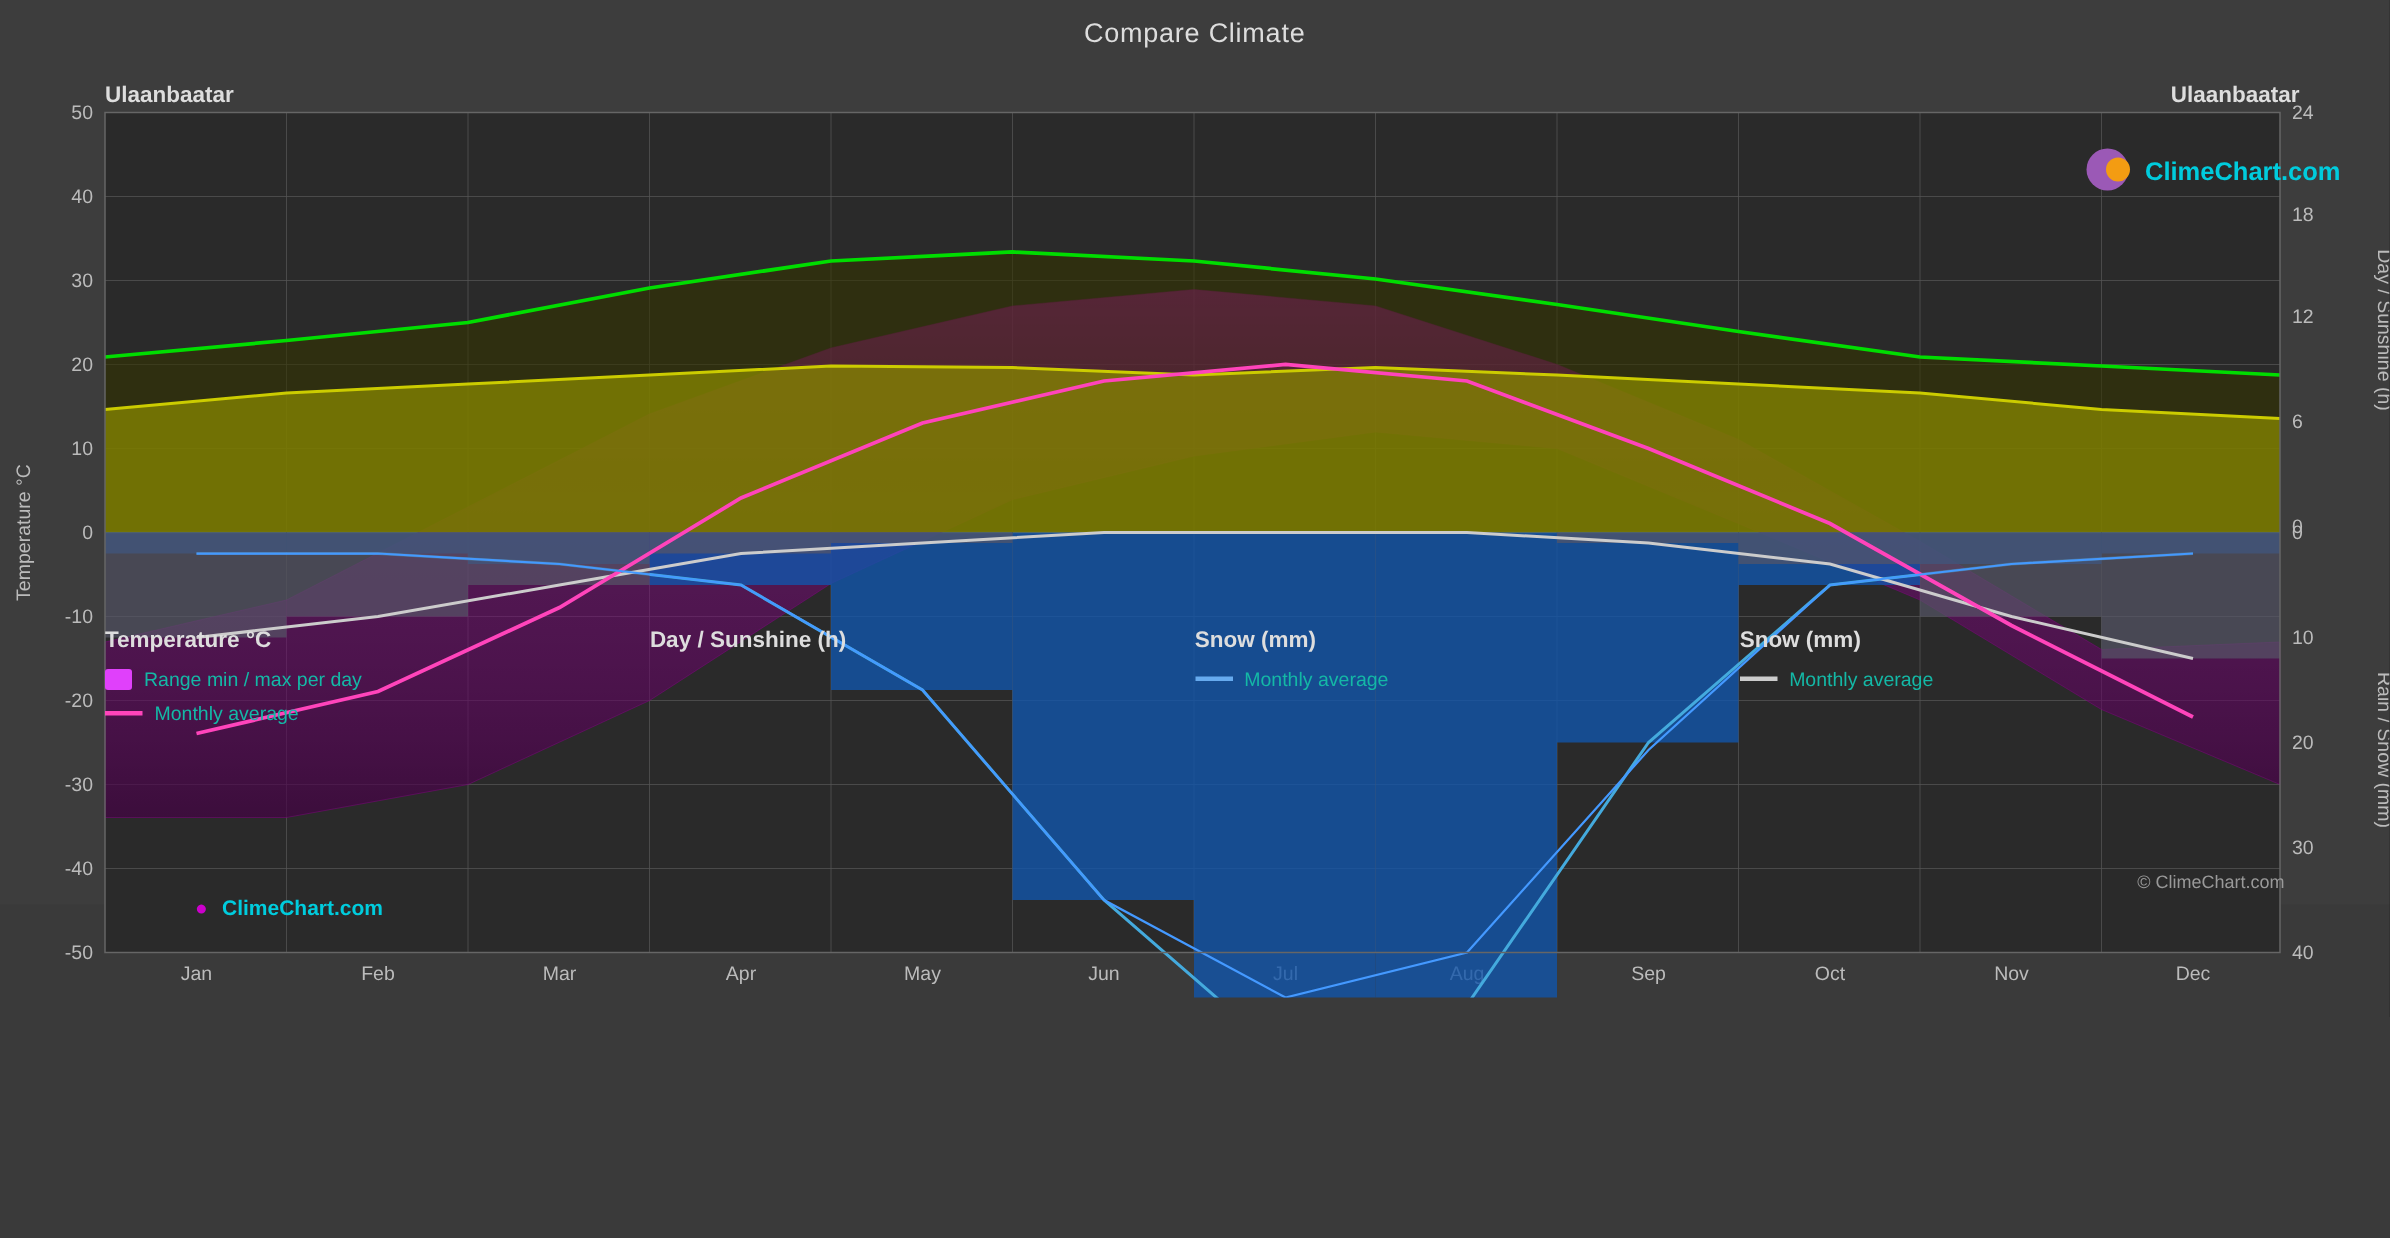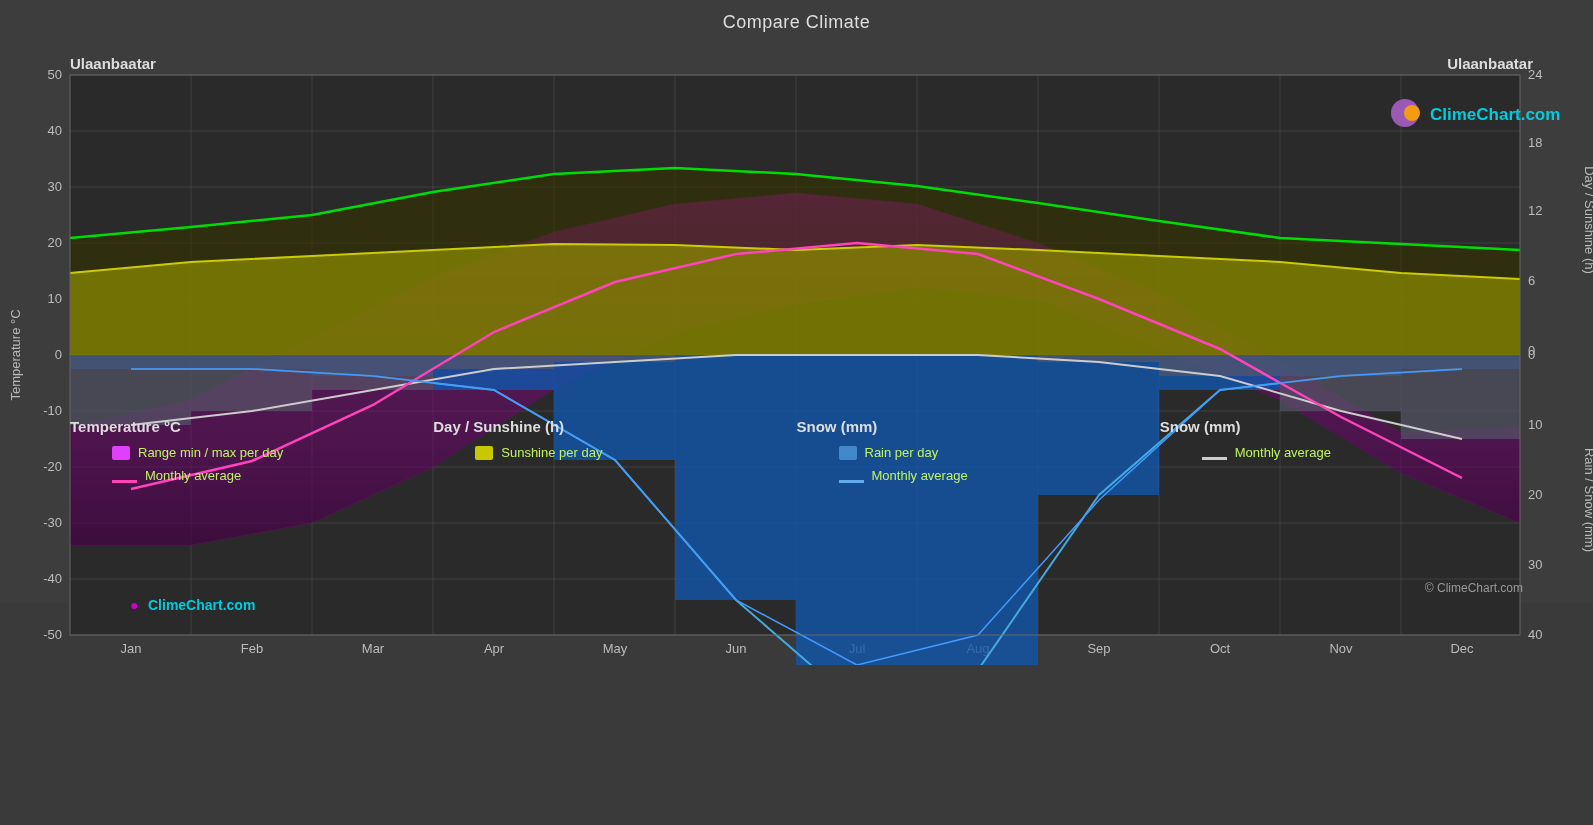--- a/index.html
+++ b/index.html
@@ -91,26 +91,25 @@
 
     .legend-title {
       color: #ddd;
       font-size: 15px;
       font-weight: bold;
       margin-bottom: 10px;
     }
 
     .legend-item {
       display: flex;
-      align-items: flex-end;
+      align-items: center;
       gap: 8px;
       margin-bottom: 8px;
-      color: #bef264;
+      color: #14b8a6;
       font-size: 13px;
-      margin-left: 42px;
     }
 
     .legend-swatch-rect {
       width: 18px;
       height: 14px;
       border-radius: 2px;
       flex-shrink: 0;
     }
 
     .legend-swatch-line {
@@ -320,32 +319,24 @@
         <span>Range min / max per day</span>
       </div>
       <div class="legend-item">
         <div class="legend-swatch-line" style="width:25px;height:3px;background:#ff44bb;"></div>
         <span>Monthly average</span>
       </div>
     </div>
 
     <div class="legend-col" style="flex:1;">
       <div class="legend-title">Day / Sunshine (h)</div>
-      <div class="legend-item">
-        <div class="legend-swatch-rect" style="background:#c8c800;width:18px;height:14px;border-radius:2px;"></div>
-        <span>Sunshine per day</span>
-      </div>
     </div>
 
     <div class="legend-col" style="flex:1;">
       <div class="legend-title">Snow (mm)</div>
-      <div class="legend-item">
-        <div class="legend-swatch-rect" style="background:#4488cc;width:18px;height:14px;border-radius:2px;"></div>
-        <span>Rain per day</span>
-      </div>
       <div class="legend-item">
         <div class="legend-swatch-line" style="width:25px;height:3px;background:#66aaee;"></div>
         <span>Monthly average</span>
       </div>
     </div>
 
     <div class="legend-col" style="flex:1;">
       <div class="legend-title">Snow (mm)</div>
       <div class="legend-item">
         <div class="legend-swatch-line" style="width:25px;height:3px;background:#cccccc;"></div>

